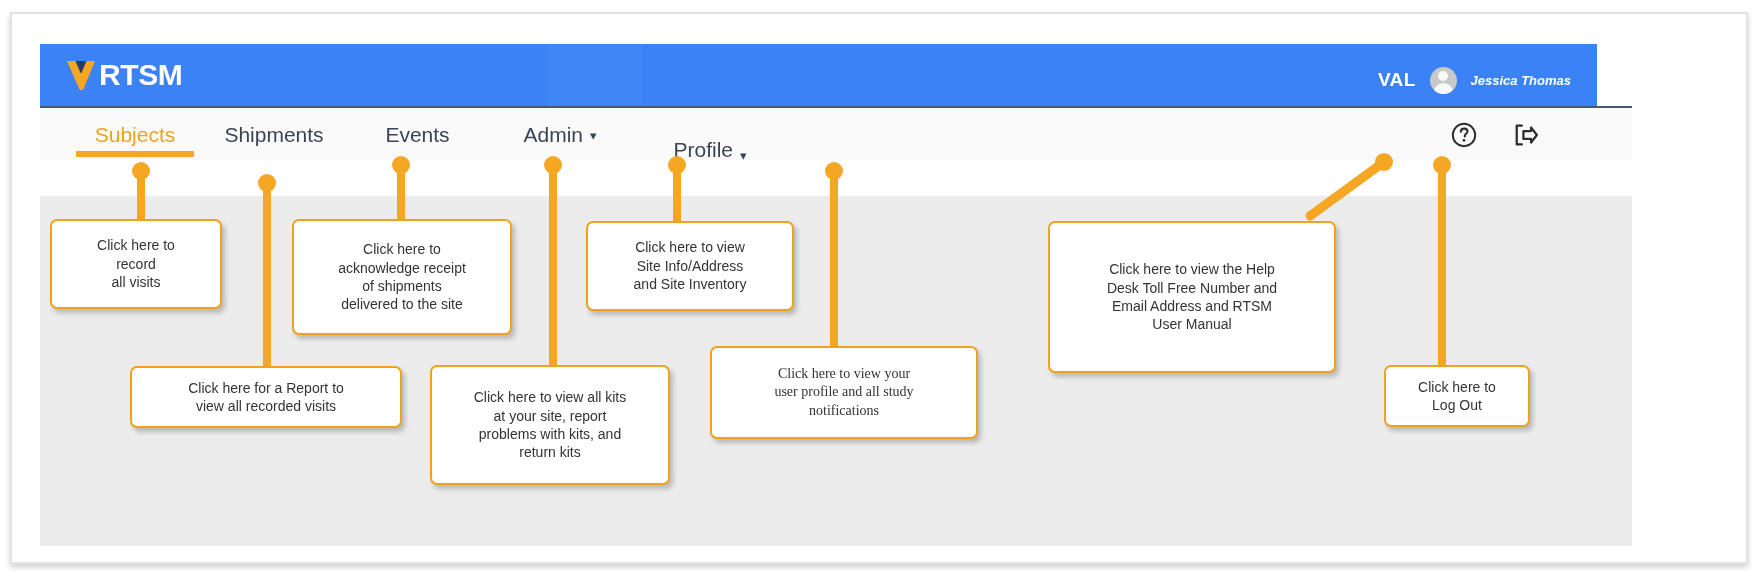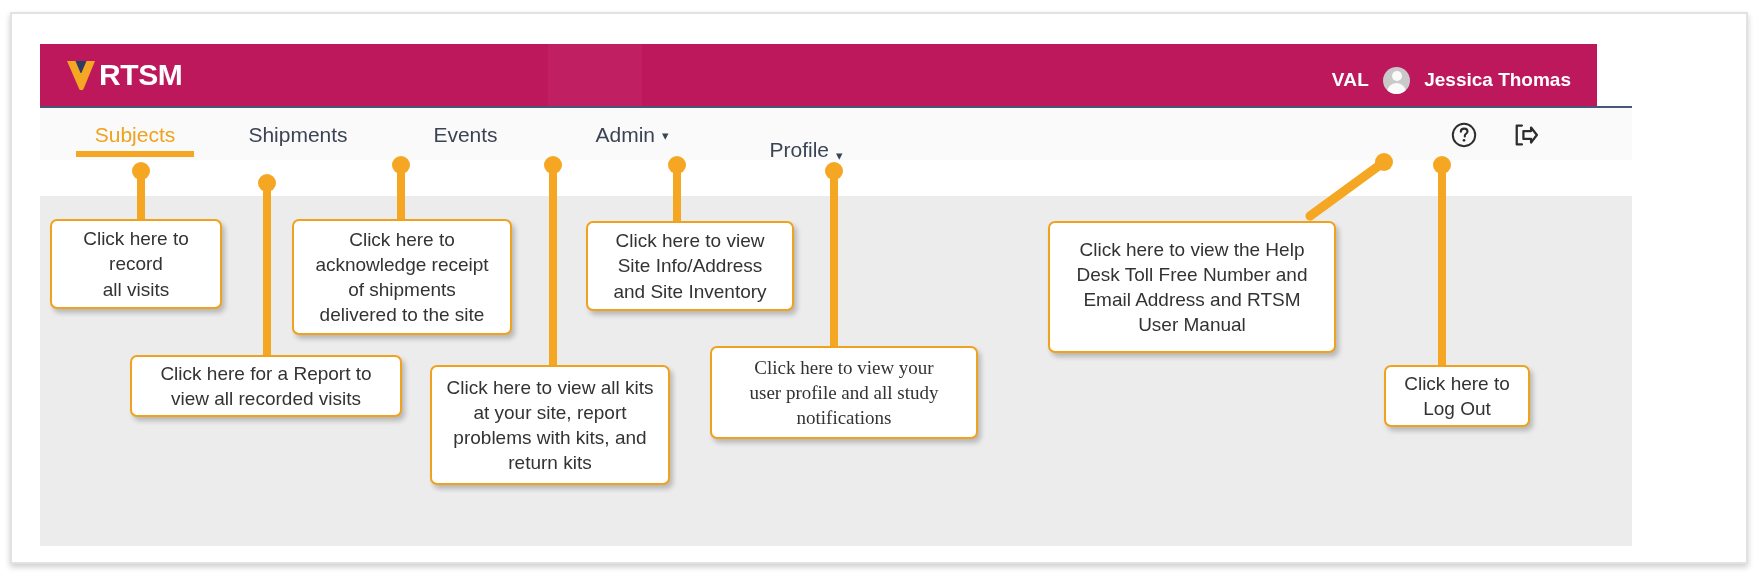--- a/index.html
+++ b/index.html
@@ -28,21 +28,21 @@
     position: absolute;
     left: 28px; top: 30px;
     width: 1592px; height: 136px;
   }
 
   
   #app-header {
     position: absolute;
     left: 0; top: 0;
     width: 1557px; height: 62px;
-    background: #be185d;
+    background: #3b82f6;
     display: flex;
     align-items: center;
   }
   #app-header:after {
     content: "";
     position: absolute;
     left: 508px; top: 0; width: 94px; height: 62px;
     background: rgba(255,255,255,0.035);
   }
 
@@ -80,35 +80,36 @@
     content: ""; position: absolute;
     left: 50%; top: 4px; width: 10px; height: 10px;
     margin-left: -5px; border-radius: 50%; background: #fafafa;
   }
   .avatar:after {
     content: ""; position: absolute;
     left: 50%; top: 16px; width: 19px; height: 14px;
     margin-left: -9.5px; border-radius: 9.5px 9.5px 0 0; background: #fafafa;
   }
   .user-name {
-    color: #ffffff; font-size: 19px; font-weight: bold;
+    color: #ffffff; font-size: 13px; font-weight: bold;
     white-space: nowrap;
+    font-style: italic;
   }
 
   
   #app-nav {
     position: absolute;
     left: 0; top: 62px;
     width: 1592px; height: 54px;
     background: #fafafa;
     border-top: 2px solid #4a5678;
   }
   .nav-items {
     position: absolute; left: 0; top: 0; height: 54px;
-    display: flex; align-items: center; gap: 24px;
+    display: flex; align-items: center;
   }
   .nav-item {
     position: relative;
     height: 54px;
     display: flex; align-items: center; justify-content: center;
     color: #3b4455;
     font-size: 21px;
     padding: 0 10px;
     white-space: nowrap;
     cursor: pointer;
@@ -154,21 +155,21 @@
   .conn-diag { position: absolute; overflow: visible; }
 
   
   .callout {
     position: absolute;
     background: #ffffff;
     border: 2px solid #f0a21c;
     border-radius: 7px;
     box-shadow: 3px 4px 5px rgba(0,0,0,0.22);
     color: #333333;
-    font-size: 19px;
+    font-size: 14px;
     line-height: 1.32;
     text-align: center;
     display: flex;
     align-items: center;
     justify-content: center;
     padding: 8px 10px;
     white-space: pre-line;
   }
 </style>
 </head>
@@ -268,42 +269,42 @@
 
   <div class="conn" style="left:1426px; top:142px;">
     <div class="conn-line" style="height:215px;"></div>
     <div class="conn-dot"></div>
   </div>
 
   <div class="callout" style="left:38px; top:205px; width:172px; height:90px;">Click here to
 record
 all visits</div>
 
-  <div class="callout" style="left:118px; top:341px; width:272px; height:62px;">Click here for a Report to
+  <div class="callout" style="left:118px; top:352px; width:272px; height:62px;">Click here for a Report to
 view all recorded visits</div>
 
   <div class="callout" style="left:280px; top:205px; width:220px; height:116px;">Click here to
 acknowledge receipt
 of shipments
 delivered to the site</div>
 
   <div class="callout" style="left:418px; top:351px; width:240px; height:120px;">Click here to view all kits
 at your site, report
 problems with kits, and
 return kits</div>
 
   <div class="callout" style="left:567px; top:207px; width:208px; height:90px;margin-left:7px;">Click here to view
 Site Info/Address
 and Site Inventory</div>
 
   <div class="callout" style="left:698px; top:332px; width:268px; height:93px;font-family:Liberation Serif, serif;">Click here to view your
 user profile and all study
 notifications</div>
 
-  <div class="callout" style="left:1036px; top:207px; width:288px; height:132px;">Click here to view the Help
+  <div class="callout" style="left:1036px; top:207px; width:288px; height:152px;">Click here to view the Help
 Desk Toll Free Number and
 Email Address and RTSM
 User Manual</div>
 
   <div class="callout" style="left:1372px; top:351px; width:146px; height:62px;">Click here to
 Log Out</div>
 
 </div>
 
 </body></html>

